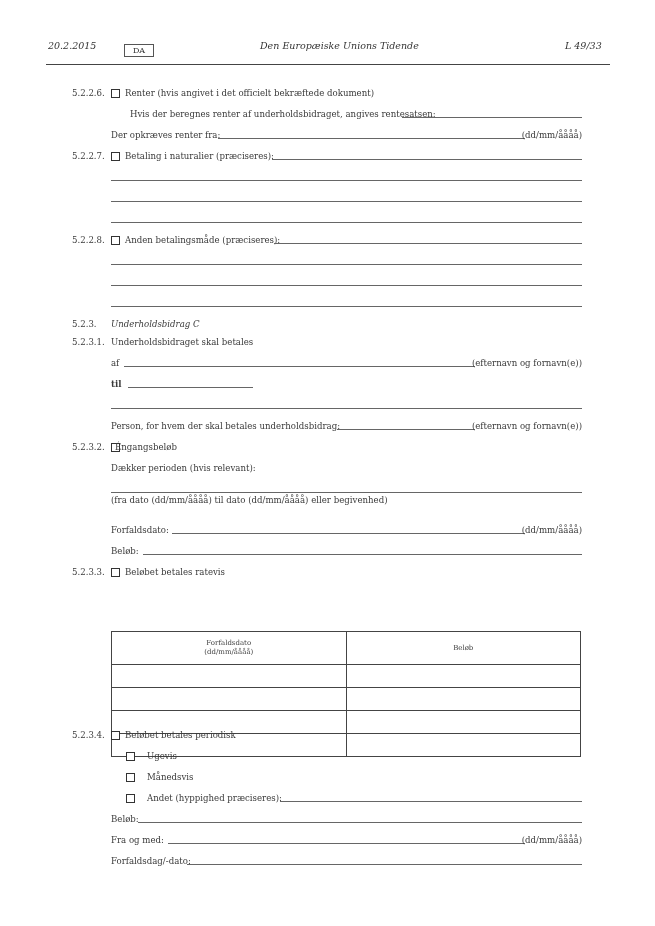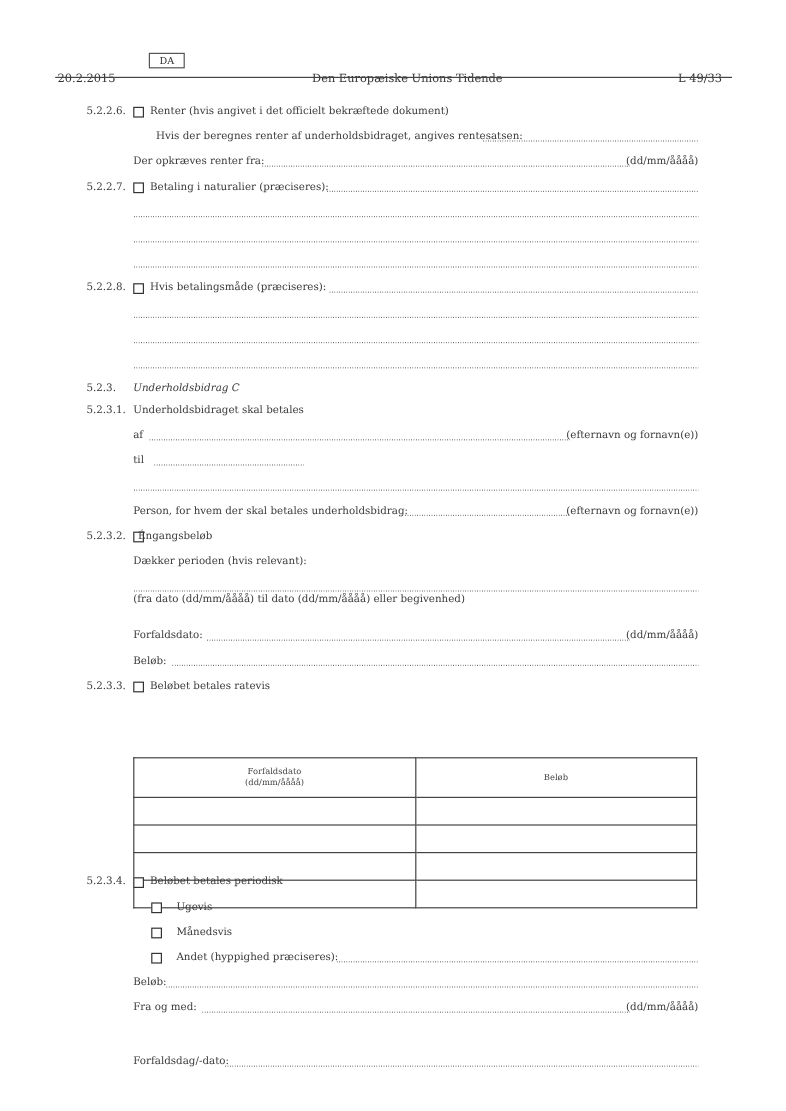--- a/index.html
+++ b/index.html
@@ -2,21 +2,21 @@
 <html><head>
 <meta charset="utf-8">
 <style>
   html, body { margin: 0; padding: 0; background: #ffffff; }
   body {
     width: 655px; height: 926px; position: relative; overflow: hidden;
     font-family: "DejaVu Serif", "Liberation Serif", serif;
     color: #3a3a3a;
   }
   .abs { position: absolute; white-space: nowrap; }
-  .hdr { font-size: 9.5px; top: 60px; color: #333; }
+  .hdr { font-size: 9.5px; top: 40px; color: #333; font-style: italic; }
   .da-box {
     position: absolute; left: 124px; top: 44px; width: 28px; height: 11px;
     border: 1px solid #555; font-size: 8px; text-align: center; line-height: 11px; color: #333;
   }
   .rule { position: absolute; left: 46px; top: 64px; width: 564px; height: 1px; background: #444; }
 
   .row { position: absolute; left: 0; width: 655px; height: 14px; font-size: 8.6px; line-height: 14px; }
   .num { position: absolute; left: 72px; }
   .cb {
     position: absolute; width: 7px; height: 7px; border: 1px solid #333; top: 3px; background: #fff;
@@ -74,21 +74,21 @@
 <div class="row" style="top:191px;">
     <span class="dots" style="left:111px; right:73px;"></span>
   </div>
 <div class="row" style="top:212px;">
     <span class="dots" style="left:111px; right:73px;"></span>
   </div>
 
 <div class="row" style="top:233px;">
   <span class="num">5.2.2.8.</span>
   <span class="cb" style="left:111px;"></span>
-  <span class="txt" style="left:125px;">Hvis betalingsmåde (præciseres):</span>
+  <span class="txt" style="left:125px;">Anden betalingsmåde (præciseres):</span>
   <span class="dots" style="left:274px; right:73px;"></span>
 </div>
 <div class="row" style="top:254px;">
     <span class="dots" style="left:111px; right:73px;"></span>
   </div>
 <div class="row" style="top:275px;">
     <span class="dots" style="left:111px; right:73px;"></span>
   </div>
 <div class="row" style="top:296px;">
     <span class="dots" style="left:111px; right:73px;"></span>
@@ -101,21 +101,21 @@
 
 <div class="row" style="top:335px;">
   <span class="num">5.2.3.1.</span>
   <span class="txt" style="left:111px;">Underholdsbidraget skal betales</span>
 </div>
 <div class="row" style="top:356px;">
   <span class="txt" style="left:111px;">af</span>
   <span class="dots" style="left:124px; right:180px;"></span>
   <span class="suffix">(efternavn og fornavn(e))</span>
 </div>
-<div class="row" style="top:377px;">
+<div class="row" style="top:377px;font-weight:bold;">
   <span class="txt" style="left:111px;">til</span>
   <span class="dots" style="left:128px; width:125px;"></span>
 </div>
 <div class="row" style="top:398px;">
     <span class="dots" style="left:111px; right:73px;"></span>
   </div>
 <div class="row" style="top:419px;">
   <span class="txt" style="left:111px;">Person, for hvem der skal betales underholdsbidrag:</span>
   <span class="dots" style="left:337px; right:180px;"></span>
   <span class="suffix">(efternavn og fornavn(e))</span>
@@ -201,16 +201,16 @@
 </div>
 <div class="row" style="top:812px;">
   <span class="txt" style="left:111px;">Beløb:</span>
   <span class="dots" style="left:138px; right:73px;"></span>
 </div>
 <div class="row" style="top:833px;">
   <span class="txt" style="left:111px;">Fra og med:</span>
   <span class="dots" style="left:168px; right:130px;"></span>
   <span class="suffix">(dd/mm/åååå)</span>
 </div>
-<div class="row" style="top:854px;margin-top:24px;">
+<div class="row" style="top:854px;">
   <span class="txt" style="left:111px;">Forfaldsdag/-dato:</span>
   <span class="dots" style="left:187px; right:73px;"></span>
 </div>
 
 </body></html>

